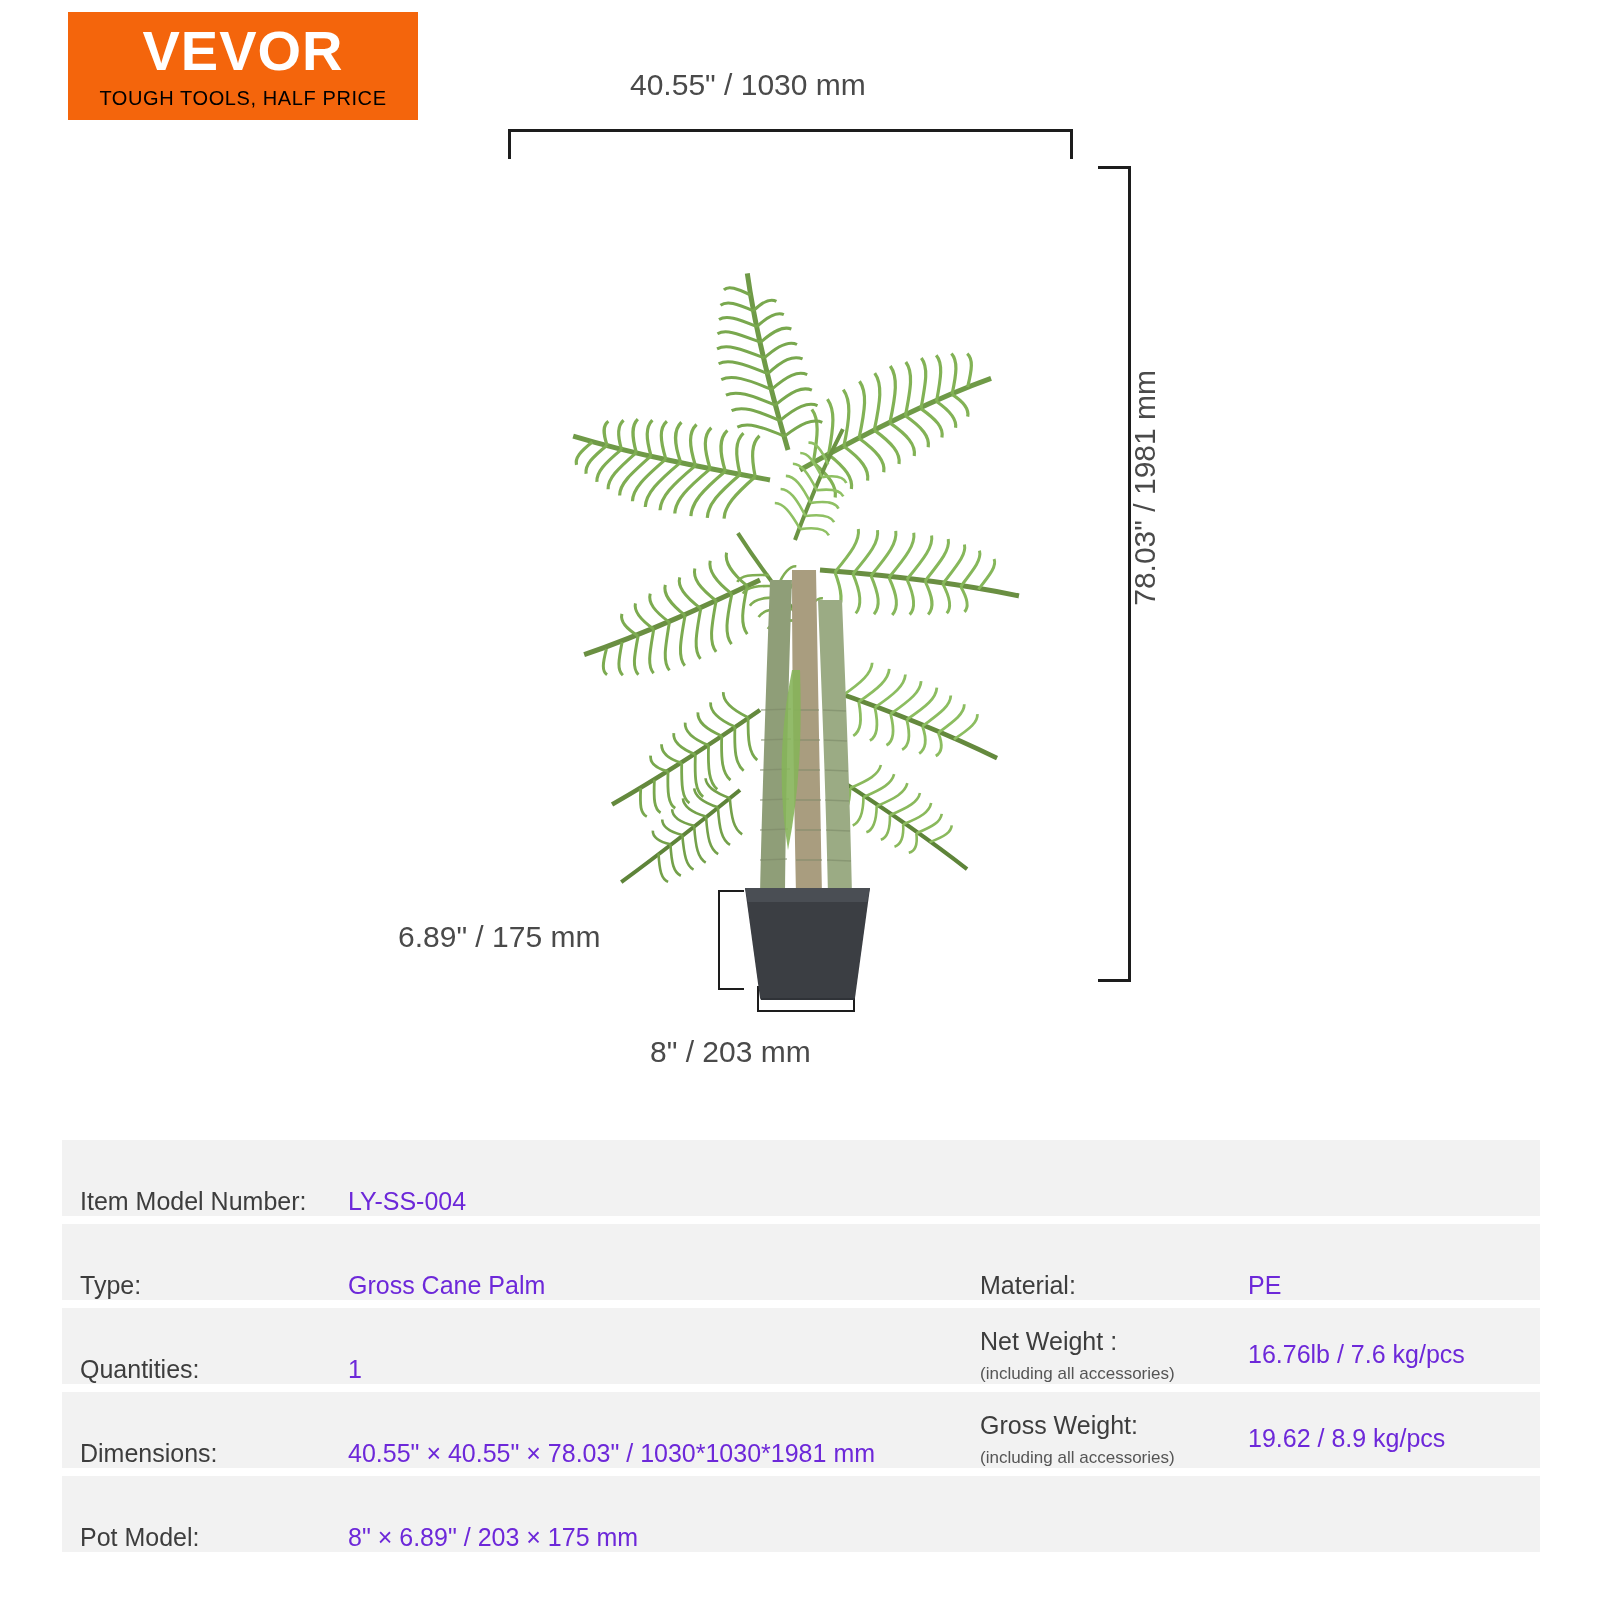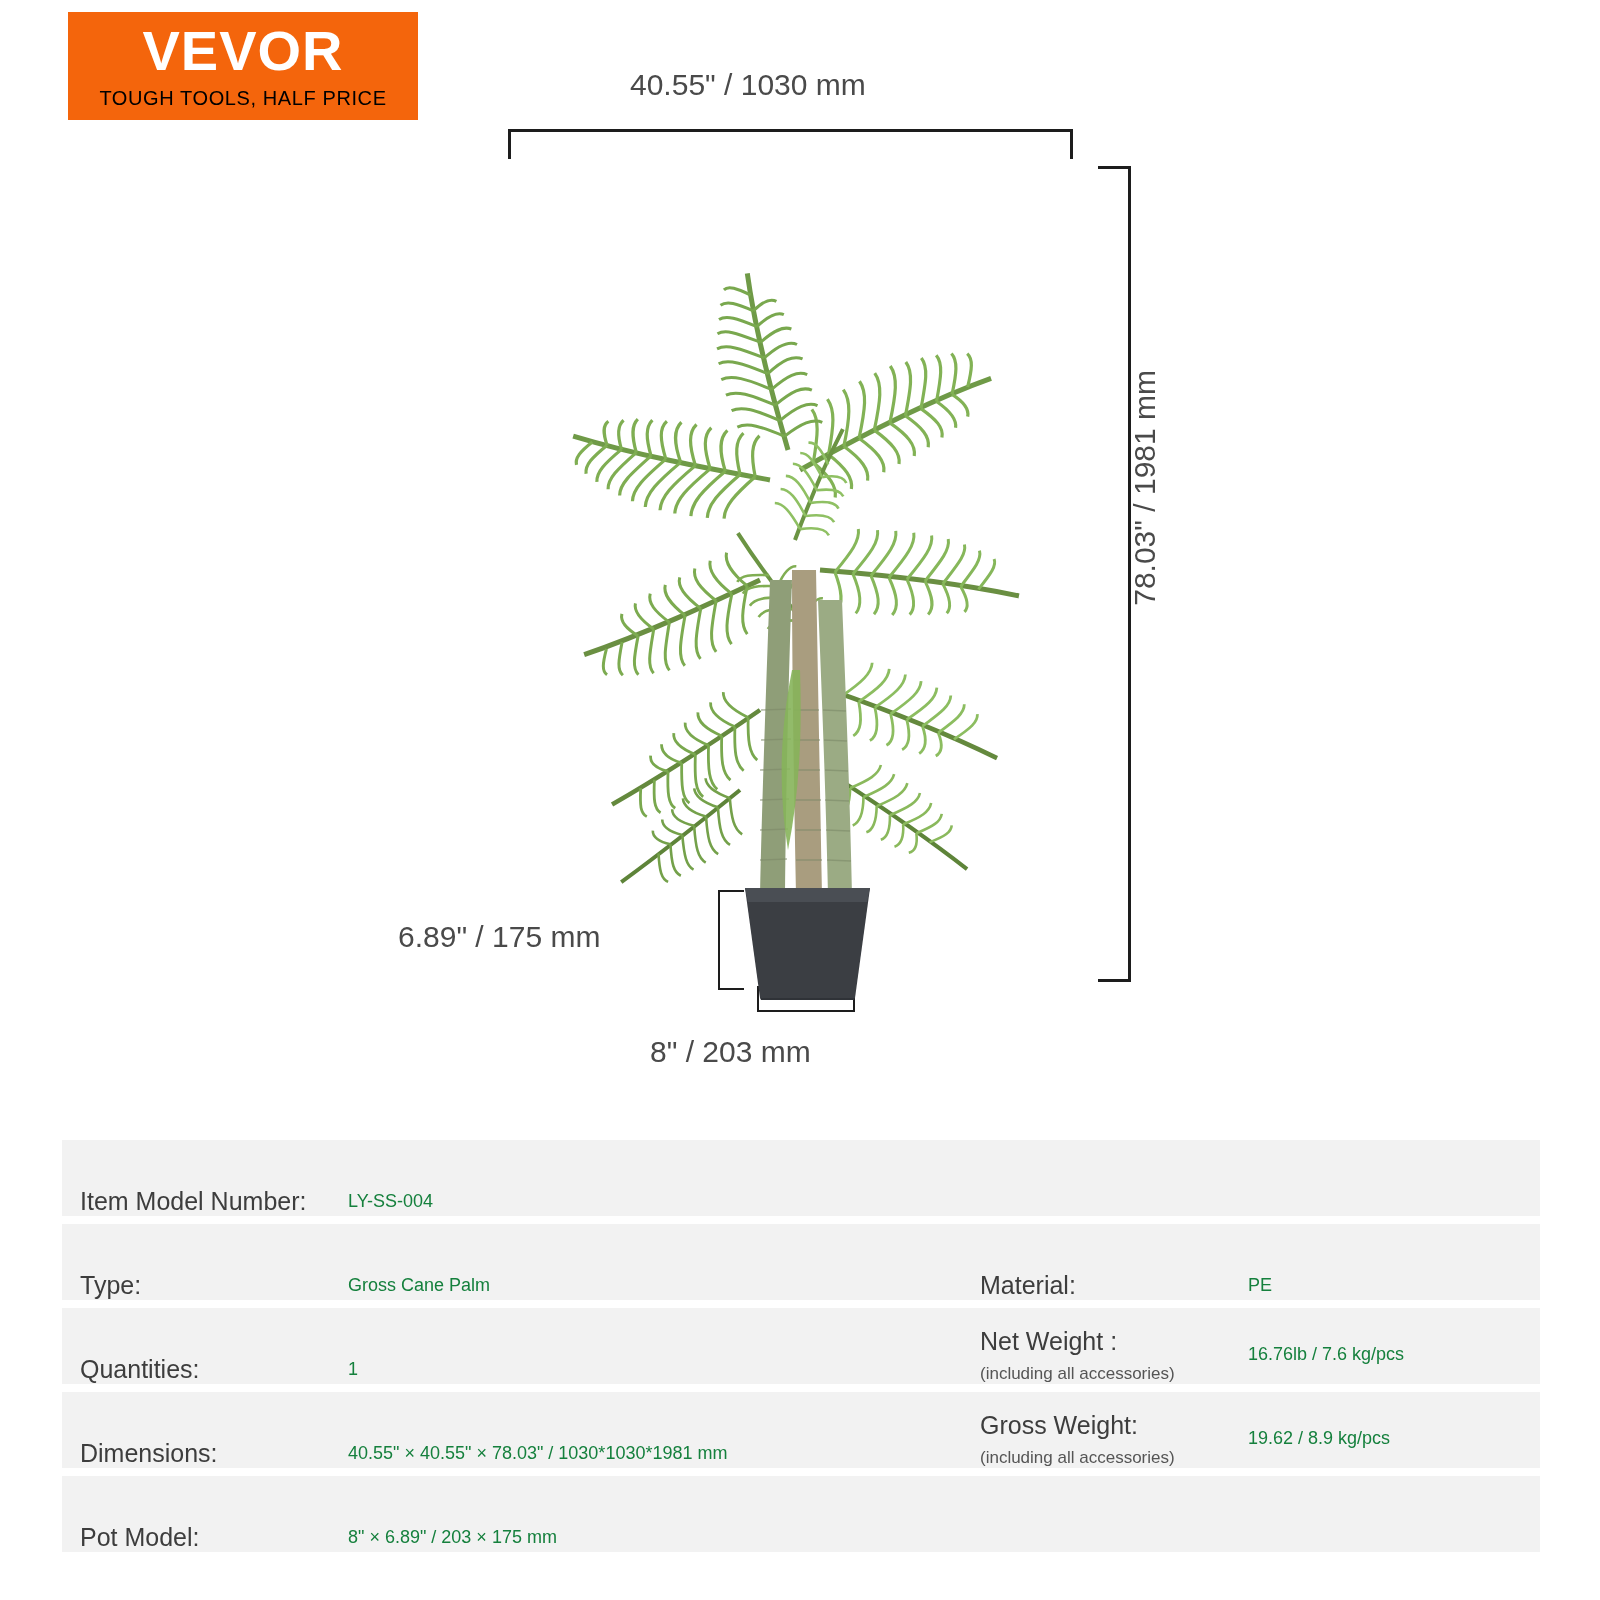--- a/index.html
+++ b/index.html
@@ -123,22 +123,22 @@
     font-family: "Liberation Sans", sans-serif;
     line-height: 1.2;
   }
   .sub {
     display: block;
     font-size: 17px;
     color: #555;
     margin-top: 8px;
   }
   .val {
-    font-size: 18px;
-    color: #15803d;
+    font-size: 25px;
+    color: #6d28d9;
     font-family: "Liberation Sans", sans-serif;
   }
   .lbl-w1 { width: 286px; }   
   .lbl-w2 { width: 286px; }
 </style>
 </head>
 <body>
 
 <div id="page">
 

